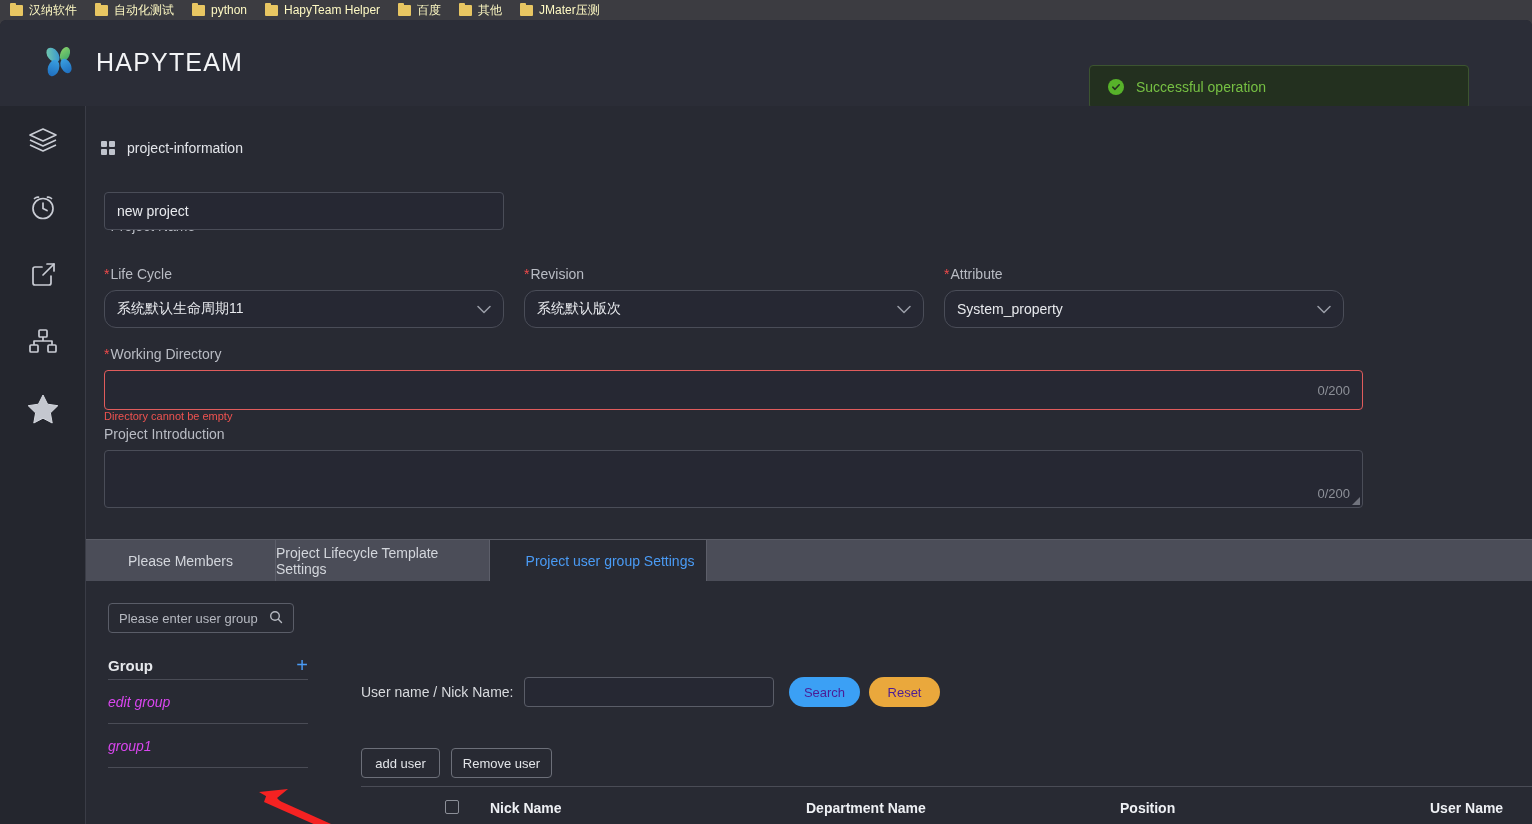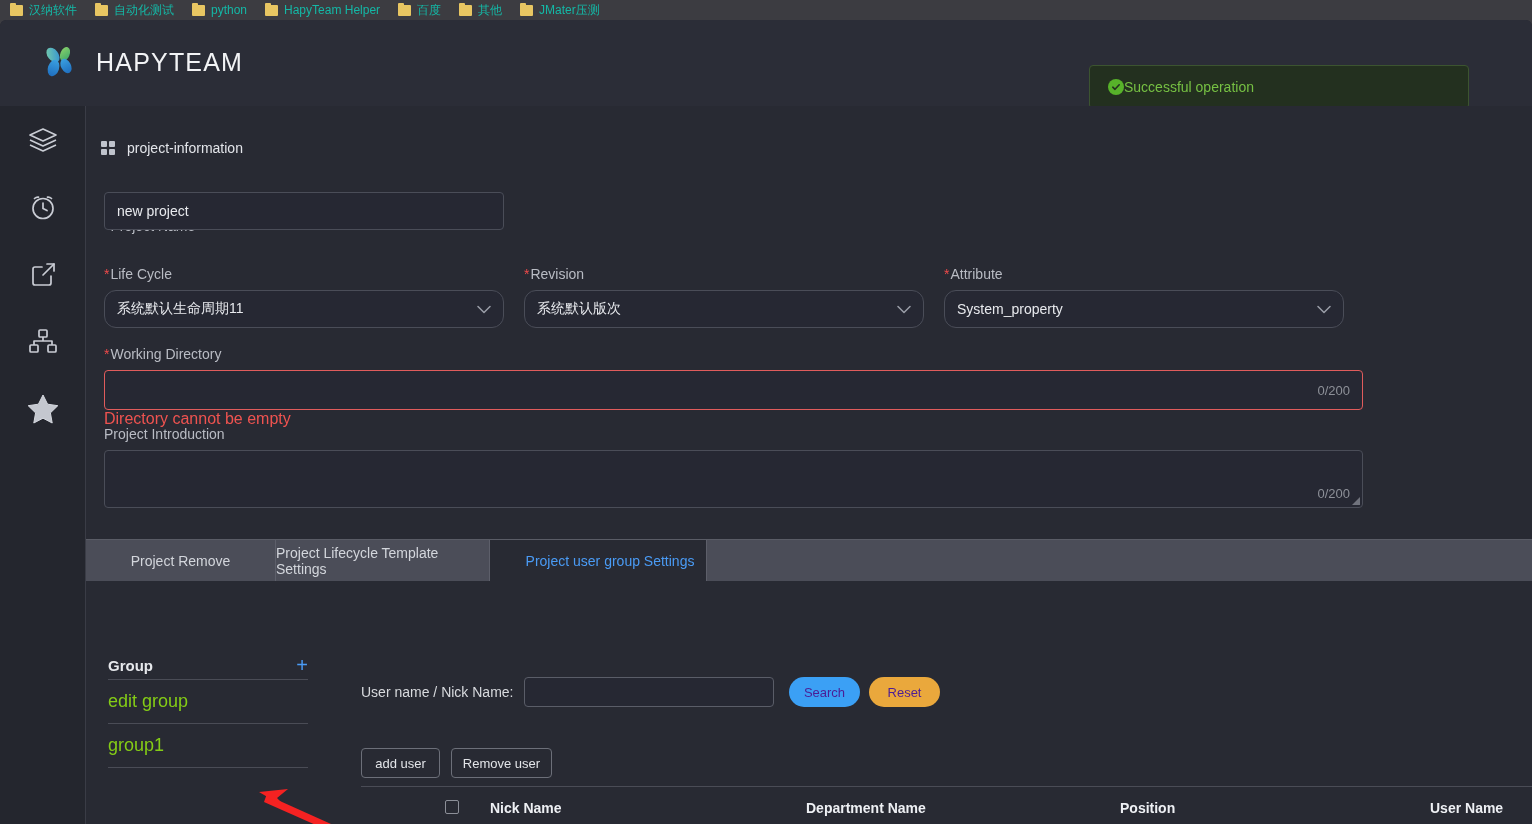--- a/index.html
+++ b/index.html
@@ -20,21 +20,21 @@
   }
   .bookmark { display: flex; align-items: center; gap: 6px; cursor: pointer; }
   .folder-icon {
     width: 13px; height: 11px; position: relative; flex: none;
     background: #e8c662; border-radius: 1px;
   }
   .folder-icon::before {
     content: ""; position: absolute; top: -2px; left: 0;
     width: 6px; height: 3px; background: #e8c662; border-radius: 1px 1px 0 0;
   }
-  .bookmark-label { font-size: 12px; color: #14b8a6; white-space: nowrap; }
+  .bookmark-label { font-size: 12px; color: #fef9c3; white-space: nowrap; }
 
   
   #app-window {
     position: absolute; top: 20px; left: 0;
     width: 1532px; height: 804px;
     background: #282a33;
     border-radius: 6px 6px 0 0;
     overflow: hidden;
   }
 
@@ -45,21 +45,21 @@
     background: #2b2d37;
     border-radius: 6px 6px 0 0;
   }
   #brand { position: absolute; left: 40px; top: 22px; display: flex; align-items: center; gap: 16px; }
   #brand-title { font-size: 25px; letter-spacing: 1.2px; color: #f2f3f5; font-weight: 400; }
 
   #toast {
     position: absolute; left: 1089px; top: 45px;
     width: 380px; height: 44px;
     background: #23301f; border: 1px solid #3c5430; border-radius: 4px;
-    display: flex; align-items: center; padding-left: 18px;
+    display: flex; align-items: center; gap: 12px; padding-left: 18px;
   }
   #toast-text { font-size: 14px; color: #76c043; }
   .check-circle {
     width: 16px; height: 16px; border-radius: 50%; background: #57b22a;
     display: flex; align-items: center; justify-content: center; flex: none;
   }
   .check-circle svg { display: block; }
 
   
   #icon-rail {
@@ -112,21 +112,21 @@
 
   #lifecycle-label { position: absolute; left: 18px; top: 160px; }
   #lifecycle-select { position: absolute; left: 18px; top: 184px; width: 400px; }
   #revision-label { position: absolute; left: 438px; top: 160px; }
   #revision-select { position: absolute; left: 438px; top: 184px; width: 400px; }
   #attribute-label { position: absolute; left: 858px; top: 160px; }
   #attribute-select { position: absolute; left: 858px; top: 184px; width: 400px; }
 
   #workdir-label { position: absolute; left: 18px; top: 240px; }
   #workdir-input { position: absolute; left: 18px; top: 264px; width: 1259px; height: 40px; }
-  #workdir-error { position: absolute; left: 18px; top: 304px; font-size: 16px; color: #ef5350; }
+  #workdir-error { position: absolute; left: 18px; top: 304px; font-size: 11px; color: #ef5350; }
   #intro-label { position: absolute; left: 18px; top: 320px; }
   #intro-box {
     position: absolute; left: 18px; top: 344px; width: 1259px; height: 58px;
     background: #262833; border: 1px solid #4a4d58; border-radius: 4px;
     display: flex; align-items: flex-end; padding: 0 12px 6px 12px;
     font-size: 13px; color: #8d9098; justify-content: flex-end;
   }
   #intro-box::after {
     content: ""; position: absolute; right: 2px; bottom: 2px;
     width: 0; height: 0; border-style: solid; border-width: 0 0 8px 8px;
@@ -167,21 +167,21 @@
     position: absolute; left: 22px; top: 74px; width: 200px;
     display: flex; align-items: center;
   }
   #group-title { font-size: 15px; font-weight: bold; color: #e6e8ec; }
   #group-add { margin-left: auto; color: #4a9bf5; font-size: 20px; line-height: 1; cursor: pointer; }
 
   .group-row {
     position: absolute; left: 22px; width: 200px; height: 44px;
     display: flex; align-items: center;
     border-top: 1px solid #4a4c56;
-    font-size: 18px; color: #84cc16; cursor: pointer;
+    font-size: 14px; color: #d946ef; cursor: pointer; font-style: italic;
   }
   #group-row-0 { top: 98px; }
   #group-row-1 { top: 142px; }
   #group-divider-bottom { position: absolute; left: 22px; top: 186px; width: 200px; border-top: 1px solid #4a4c56; }
 
   #filter-label { position: absolute; left: 275px; top: 103px; font-size: 14px; color: #d8dade; }
   #filter-input {
     position: absolute; left: 438px; top: 96px; width: 250px; height: 30px;
     background: #262833; border: 1px solid #5a5d68; border-radius: 4px;
   }
@@ -393,27 +393,36 @@
       <span class="counter">0/200</span>
     </div>
     <div id="workdir-error">Directory cannot be empty</div>
 
     <div id="intro-label" class="field-label">Project Introduction</div>
     <div id="intro-box">
       <span class="counter">0/200</span>
     </div>
 
     <div id="tab-bar">
-      <div class="tab" id="tab-members">Project Remove</div>
+      <div class="tab" id="tab-members">Please Members</div>
       <div class="tab" id="tab-lifecycle">Project Lifecycle Template Settings</div>
       <div class="tab active" id="tab-usergroup">Project user group Settings</div>
     </div>
 
     <div id="lower">
 
+      <div id="group-search">
+        <span>Please enter user group</span>
+        <span class="mag">
+          <svg width="14" height="14" viewBox="0 0 14 14" fill="none" stroke="#b6b9c1" stroke-width="1.4" stroke-linecap="round">
+              <circle cx="6" cy="6" r="4.3"></circle>
+              <path d="M9.3 9.3 L12.5 12.5"></path>
+            </svg>
+        </span>
+      </div>
 
       <div id="group-header">
         <span id="group-title">Group</span>
         <span id="group-add">+</span>
       </div>
 
       <div class="group-row" id="group-row-0">edit group</div>
       <div class="group-row" id="group-row-1">group1</div>
       <div id="group-divider-bottom"></div>
 

